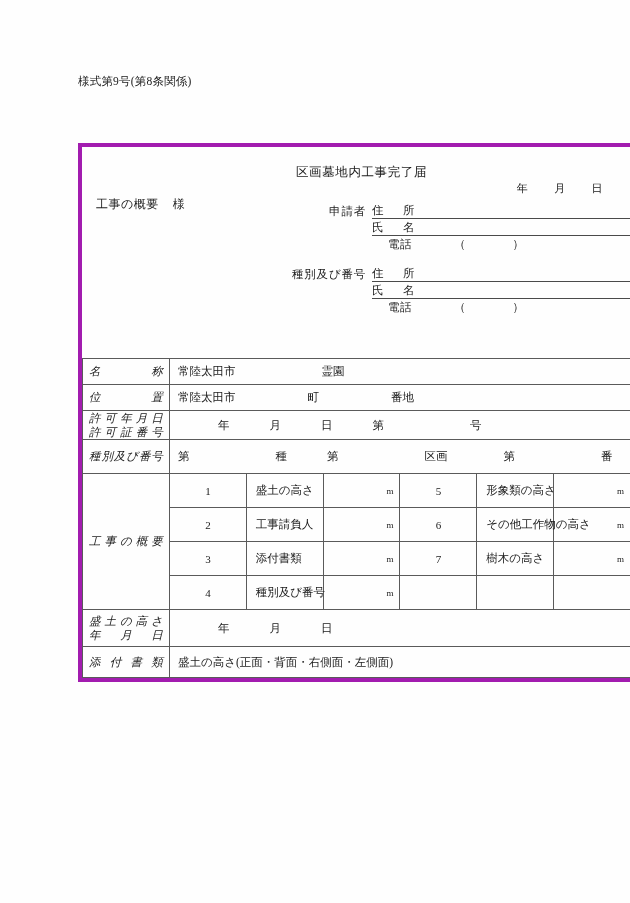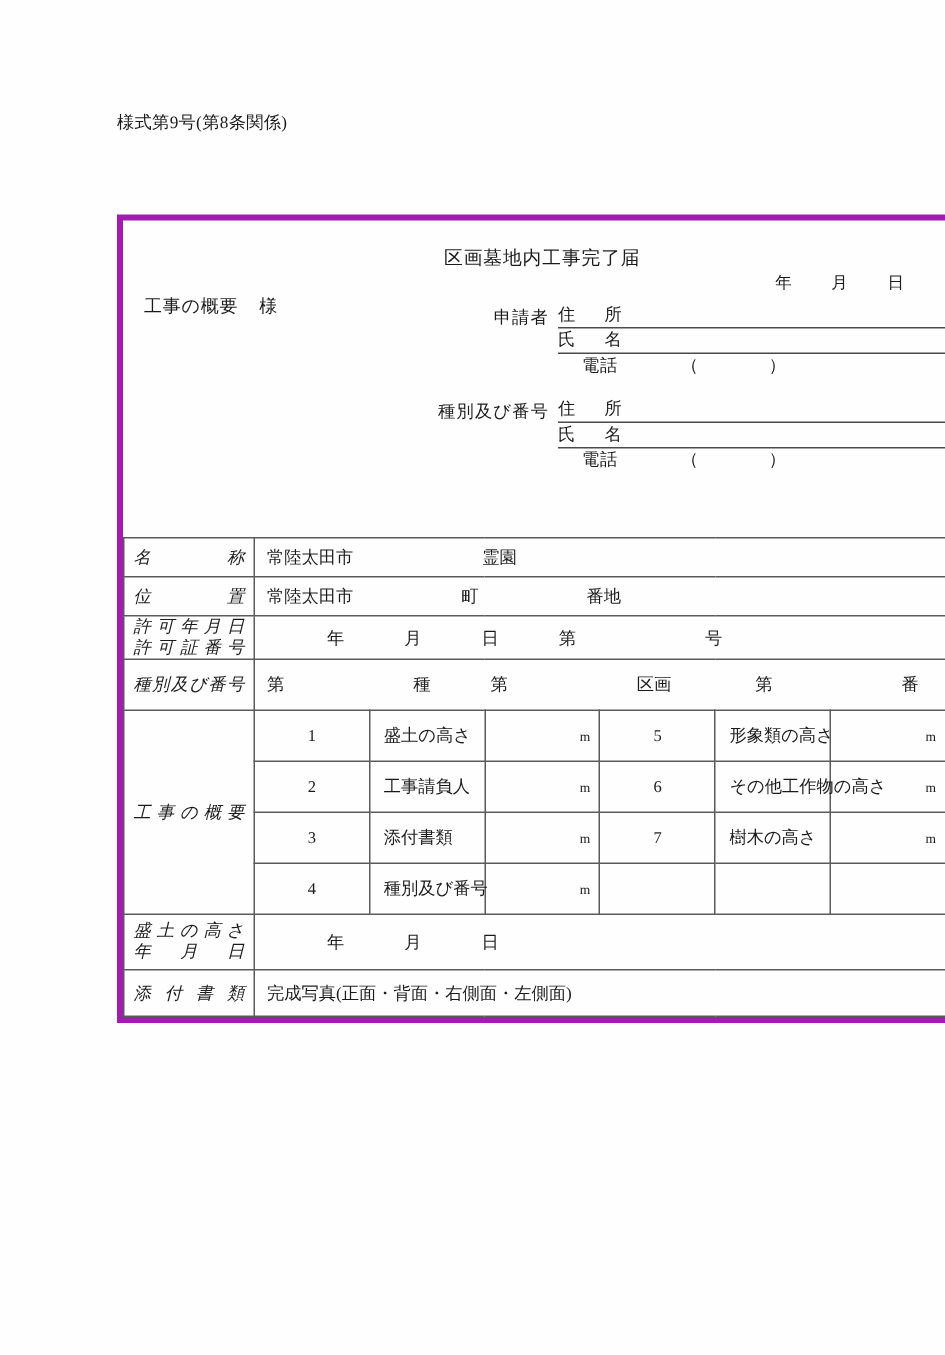--- a/index.html
+++ b/index.html
@@ -333,20 +333,20 @@
           <td class="val-cell pad-left-lg" colspan="6" style="height:36px">
             <span>年</span><span class="gap-s"></span><span>月</span><span class="gap-s"></span><span>日</span>
           </td>
         </tr>
 
         <tr>
           <td class="hdr-cell" style="height:30px">
             <span class="spread">添付書類</span>
           </td>
           <td class="val-cell" colspan="6" style="height:30px">
-            <span>完成写真(正面・背面・右側面・左側面)</span>
+            <span>盛土の高さ(正面・背面・右側面・左側面)</span>
           </td>
         </tr>
       </tbody>
     </table>
 
   </div>
 </div>
 
 </body></html>

